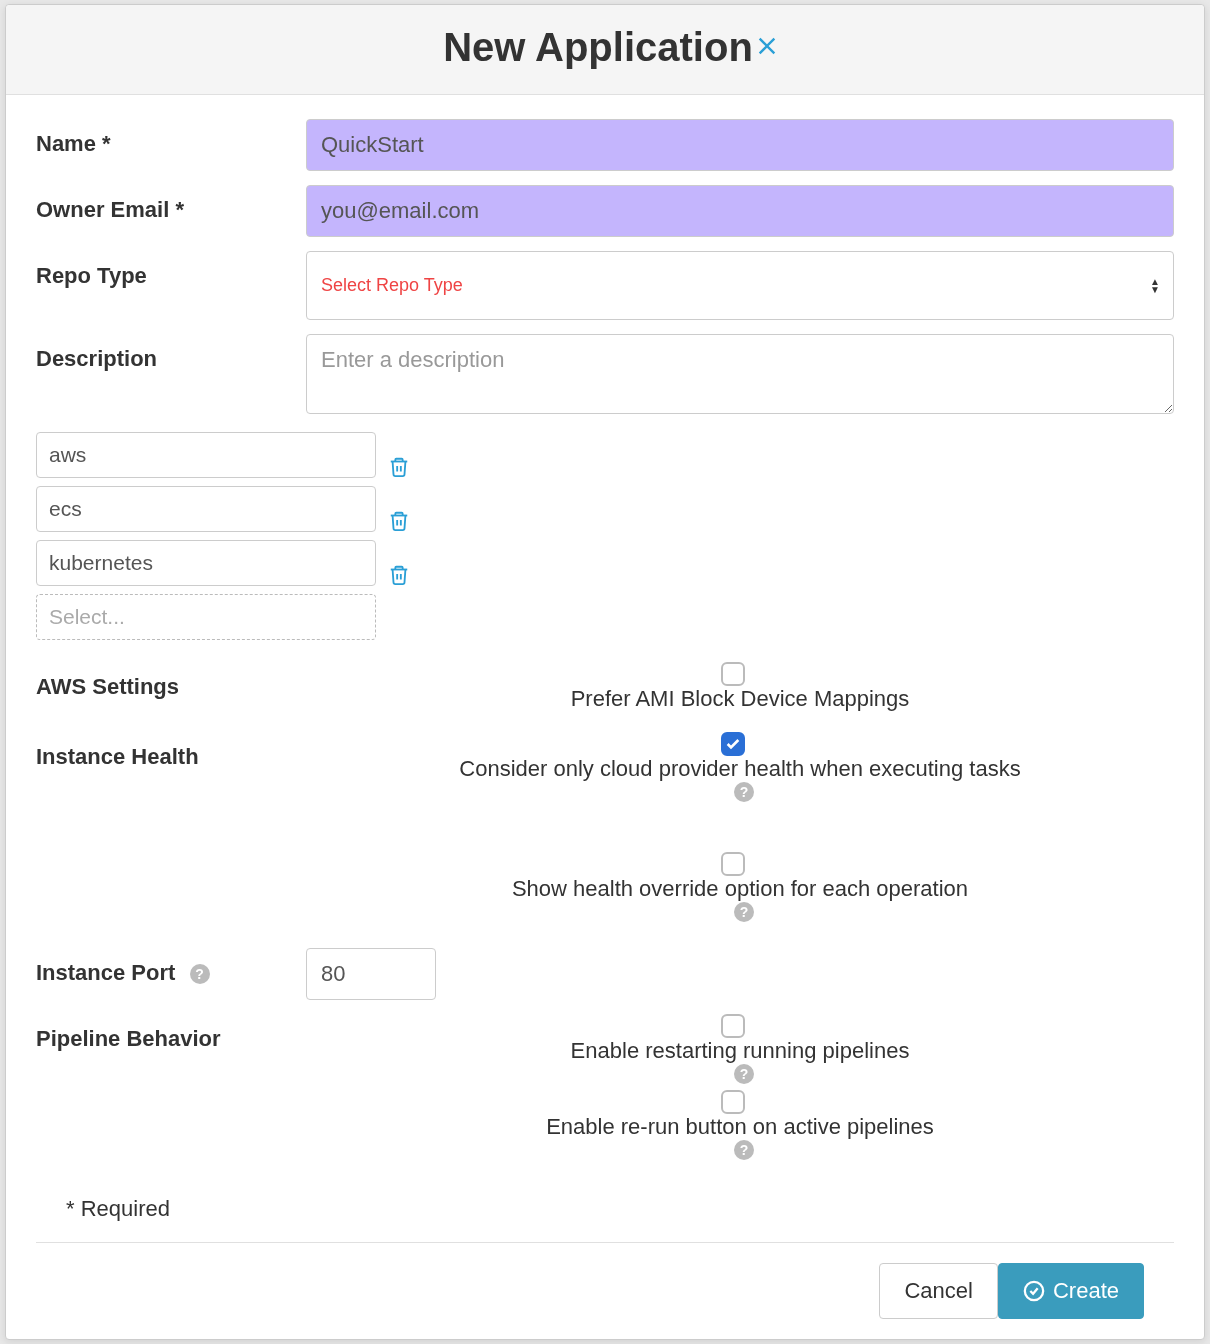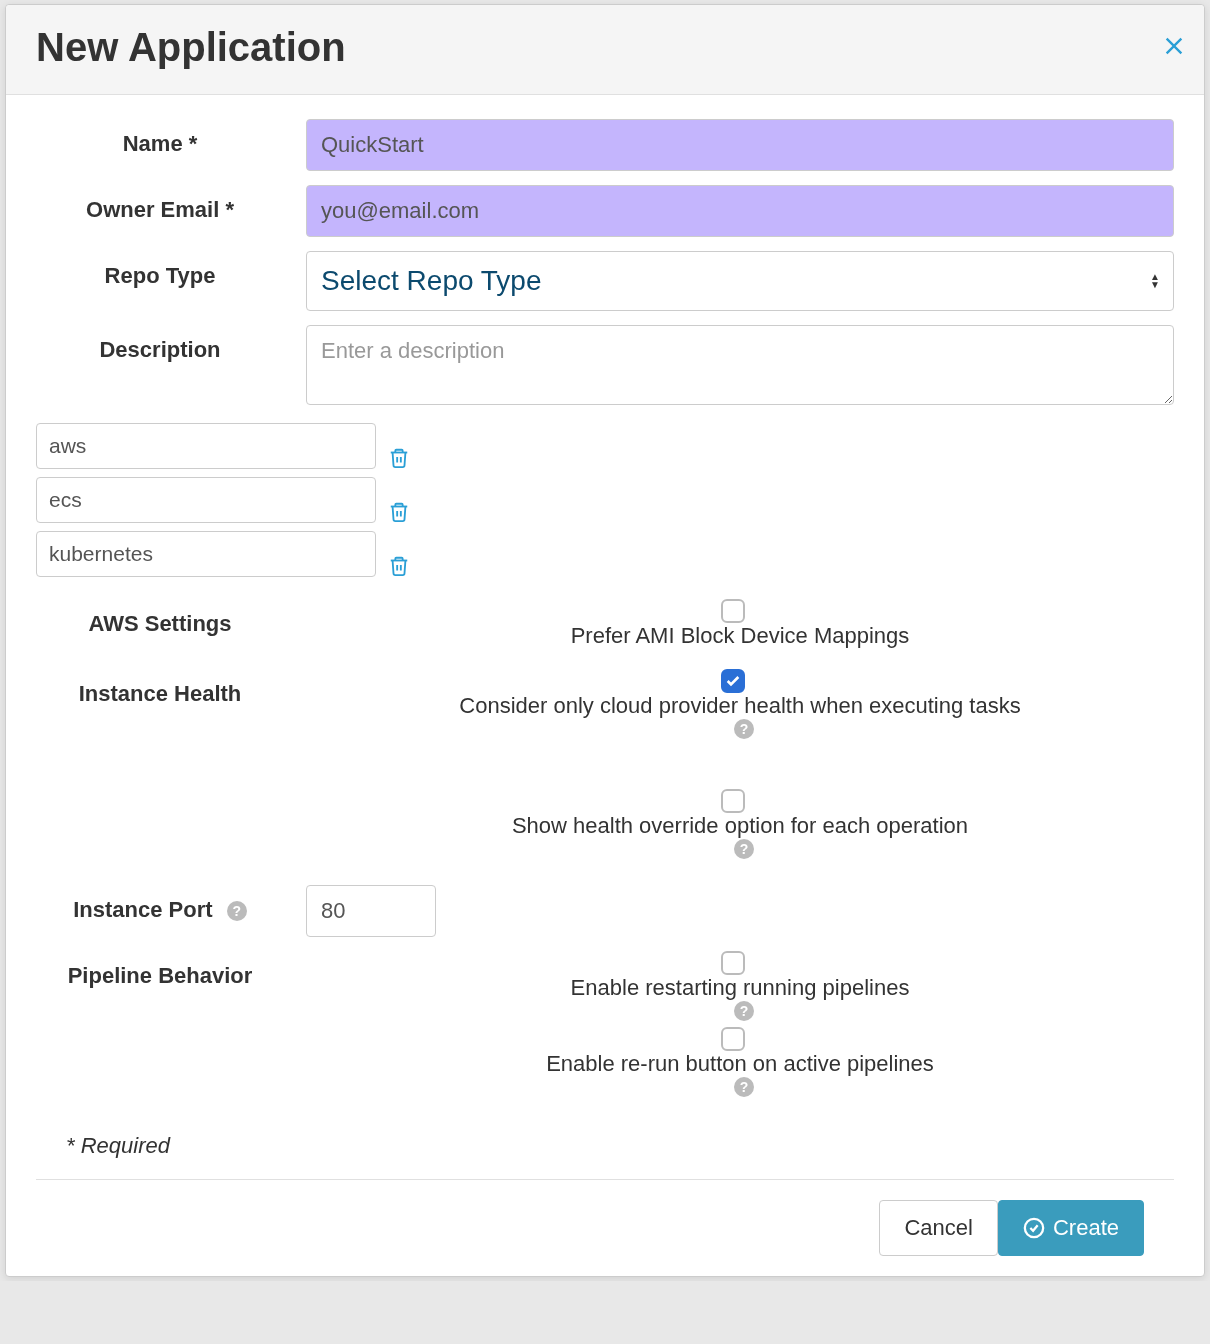--- a/index.html
+++ b/index.html
@@ -16,21 +16,21 @@
       background: #fff;
       border: 1px solid #ccc;
       border-radius: 4px;
       width: 100%;
       max-width: 1200px;
       margin: 0 auto;
       box-shadow: 0 2px 8px rgba(0,0,0,0.1);
     }
     .modal-header {
       display: flex;
-      justify-content: space-between;
+      justify-content: center;
       align-items: center;
       padding: 20px 16px 24px 30px;
       background: #f5f5f5;
       border-bottom: 1px solid #e0e0e0;
       border-radius: 4px 4px 0 0;
     }
     .modal-title {
       font-size: 40px;
       font-weight: 700;
       color: #333;
@@ -48,21 +48,21 @@
     .modal-body {
       padding: 24px 30px 0 30px;
     }
     .form-row {
       display: flex;
       align-items: flex-start;
       margin-bottom: 14px;
     }
     .form-label {
       width: 270px;
-      text-align: center;
+      text-align: left;
       font-weight: 700;
       color: #333;
       font-size: 22px;
       padding-right: 22px;
       padding-top: 12px;
       flex-shrink: 0;
     }
     .form-control-wrap {
       flex: 1;
     }
@@ -74,23 +74,23 @@
       border: 1px solid #ccc;
       border-radius: 4px;
       font-family: inherit;
       background: #c4b5fd;
     }
     .form-input::placeholder {
       color: #999;
     }
     .form-select {
       width: 100%;
-      padding: 13px 14px;
-      font-size: 28px;
-      color: #0c4a6e;
+      padding: 23px 14px;
+      font-size: 18px;
+      color: #ef4444;
       border: 1px solid #ccc;
       border-radius: 4px;
       font-family: inherit;
       background: #fff;
       appearance: none;
       position: relative;
     }
     .select-wrap {
       position: relative;
     }
@@ -204,21 +204,20 @@
     .port-input {
       width: 130px;
       padding: 12px 14px;
       font-size: 22px;
       color: #555;
       border: 1px solid #ccc;
       border-radius: 4px;
       font-family: inherit;
     }
     .required-note {
-      font-style: italic;
       color: #333;
       font-size: 22px;
       margin: 30px 0 20px 30px;
     }
     .modal-footer {
       border-top: 1px solid #e0e0e0;
       padding: 20px 30px;
       display: flex;
       justify-content: flex-end;
       margin: 0 30px;
@@ -319,20 +318,25 @@
         <div class="provider-row">
           <input type="text" class="provider-input" value="kubernetes" style="">
           <span class="trash-icon">
             <svg width="22" height="22" viewBox="0 0 24 24" fill="none" stroke="currentColor" stroke-width="2">
                 <polyline points="3 6 5 6 21 6"></polyline>
                 <path d="M19 6l-1 14a2 2 0 0 1-2 2H8a2 2 0 0 1-2-2L5 6"></path>
                 <path d="M10 11v6M14 11v6"></path>
                 <path d="M8 6V4a1 1 0 0 1 1-1h6a1 1 0 0 1 1 1v2"></path>
               </svg>
           </span>
+        </div>
+        <div class="provider-row">
+          <div class="provider-select">
+            <span>Select...</span>
+          </div>
         </div>
       </div>
     </div>
 
     <div class="form-row">
       <label class="form-label">AWS Settings</label>
       <div class="form-control-wrap">
         <div class="checkbox-row">
           <span class="custom-checkbox">
             

